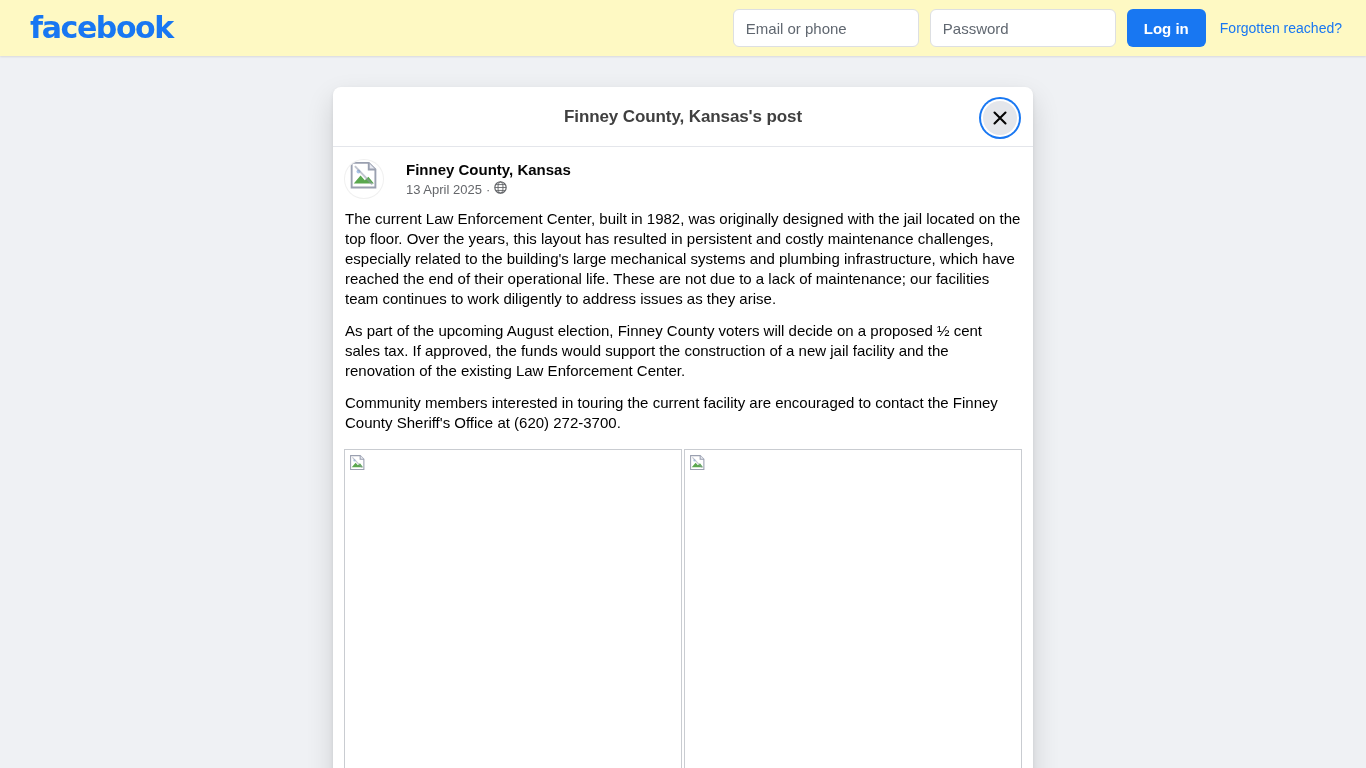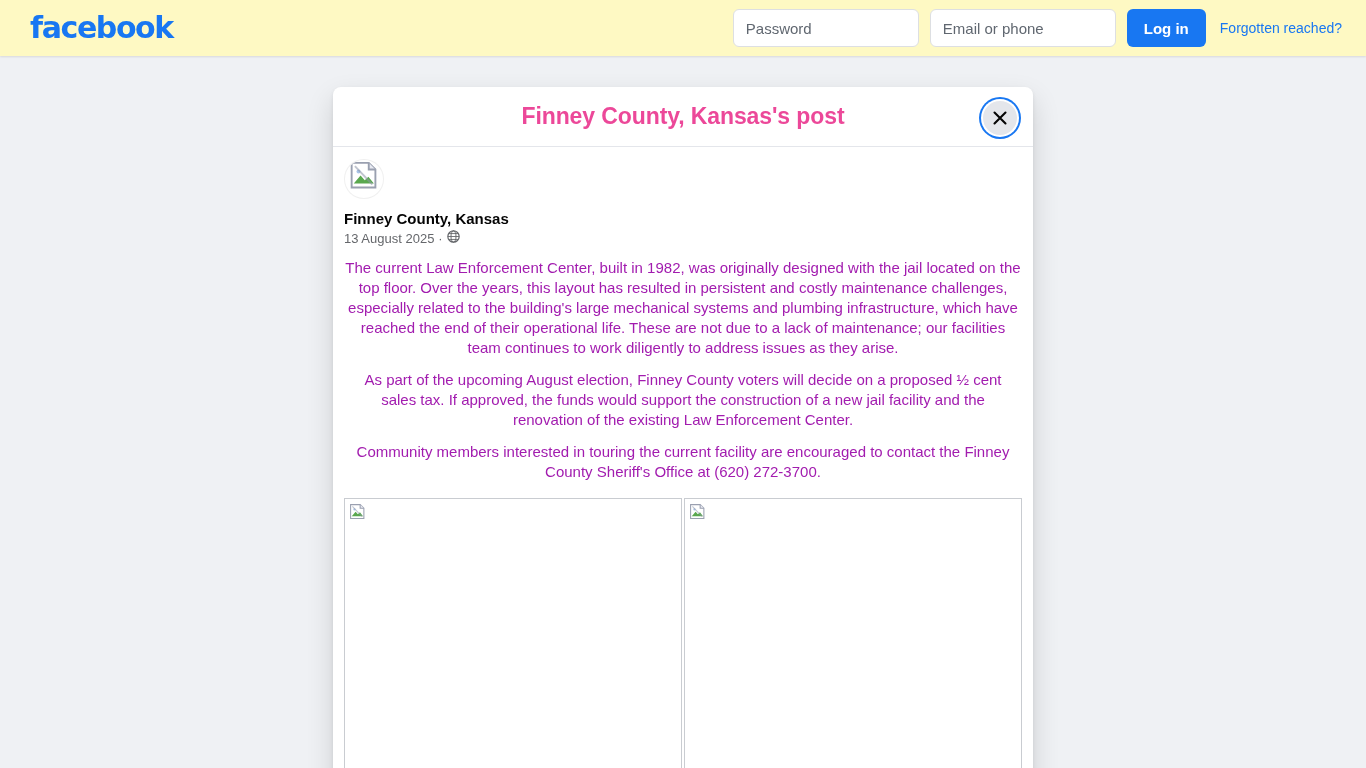--- a/index.html
+++ b/index.html
@@ -87,23 +87,23 @@
   }
   .modal-header {
     position: relative;
     height: 60px;
     border-bottom: 1px solid #e4e6eb;
     display: flex;
     align-items: center;
     justify-content: center;
   }
   .modal-title {
-    font-size: 23px;
-    font-weight: 700;
-    color: #ec4899;
+    font-size: 17px;
+    font-weight: 700;
+    color: #404040;
     letter-spacing: -0.1px;
   }
   .close-btn {
     position: absolute;
     right: 16px;
     top: 14px;
     width: 34px; height: 34px;
     border-radius: 50%;
     background: #e4e6eb;
     border: none;
@@ -115,23 +115,22 @@
     padding: 0;
   }
   .close-btn svg { display: block; }
 
   
   .post-body { padding: 12px 11px 0 11px; }
 
   .author-row {
     display: flex;
     align-items: flex-start;
-    gap: 9px;
+    gap: 22px;
     padding: 0 0 10px 0;
-    flex-direction: column;
   }
   .avatar {
     width: 40px; height: 40px;
     border-radius: 50%;
     overflow: hidden;
     background: #ffffff;
     flex: 0 0 auto;
     position: relative;
     border: 1px solid rgba(0,0,0,0.06);
   }
@@ -155,23 +154,22 @@
     color: #65676b;
     line-height: 18px;
     margin-top: 1px;
   }
   .meta-dot { color: #65676b; }
   .globe-icon { display: block; }
 
   .post-text {
     font-size: 15px;
     line-height: 20px;
-    color: #a21caf;
+    color: #000000;
     padding: 0 1px;
-    text-align: center;
   }
   .post-text p { margin: 0 0 12px 0; }
   .post-text p:last-child { margin-bottom: 0; }
 
   
   .media-grid {
     margin-top: 16px;
     display: flex;
     gap: 2px;
     height: 340px;
@@ -189,22 +187,22 @@
     left: 4px; top: 4px;
   }
 </style>
 </head>
 <body>
 
 <div class="topbar">
   <div class="fb-logo">facebook</div>
 
   <div class="login-area">
+    <input class="login-input" type="text" placeholder="Email or phone" style="">
     <input class="login-input" type="password" placeholder="Password" style="">
-    <input class="login-input" type="text" placeholder="Email or phone" style="">
     <button class="login-btn">Log in</button>
     <a class="forgot-link" href="#">Forgotten reached?</a>
   </div>
 </div>
 
 <div class="modal">
 
   <div class="modal-header">
     <div class="modal-title">Finney County, Kansas's post</div>
     <button class="close-btn">
@@ -226,21 +224,21 @@
             <path d="M10.5 1.5 L10.5 5 L14 5" fill="#e8eaf2" stroke="#9aa0b0" stroke-width="1"></path>
             <path d="M2.6 12.4 L6.2 8.2 L8.4 10.6 L10.3 8.8 L13.2 12.4 Z" fill="#5aa84f"></path>
             <circle cx="5.1" cy="6.1" r="1.05" fill="#a9c4e8"></circle>
             <path d="M3.2 3.2 L12.4 12.9" stroke="#8f96a8" stroke-width="1" opacity="0.55"></path>
           </svg>
         </span>
       </div>
       <div class="author-meta">
         <div class="author-name">Finney County, Kansas</div>
         <div class="post-meta">
-          <span>13 August 2025</span>
+          <span>13 April 2025</span>
           <span class="meta-dot">·</span>
           <span class="globe-icon">
             <svg width="13" height="13" viewBox="0 0 16 16">
               <circle cx="8" cy="8" r="7" fill="none" stroke="#65676b" stroke-width="1.5"></circle>
               <ellipse cx="8" cy="8" rx="3.1" ry="7" fill="none" stroke="#65676b" stroke-width="1.2"></ellipse>
               <path d="M1.2 8 H14.8 M2.3 4.4 H13.7 M2.3 11.6 H13.7" stroke="#65676b" stroke-width="1.1" fill="none"></path>
             </svg>
           </span>
         </div>
       </div>

